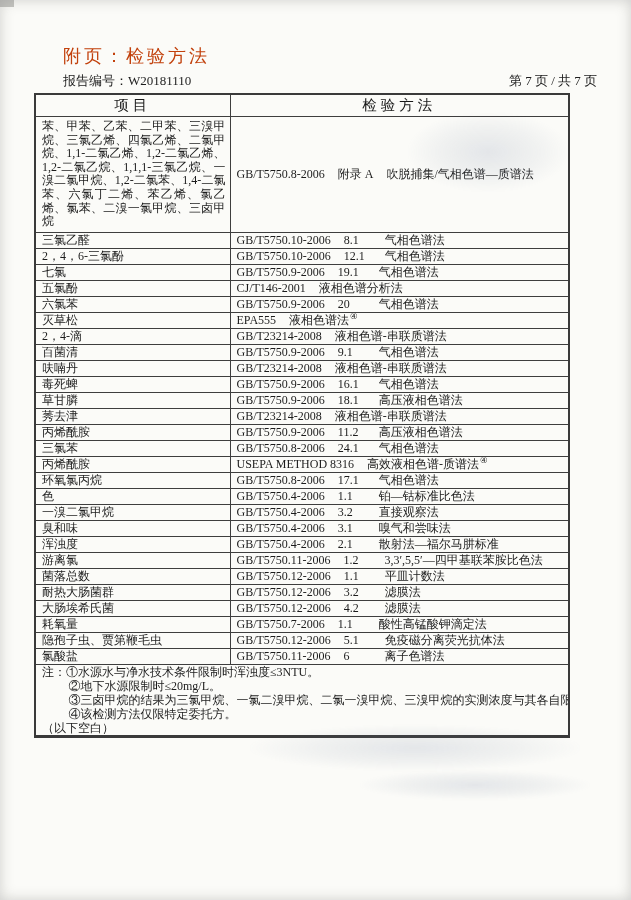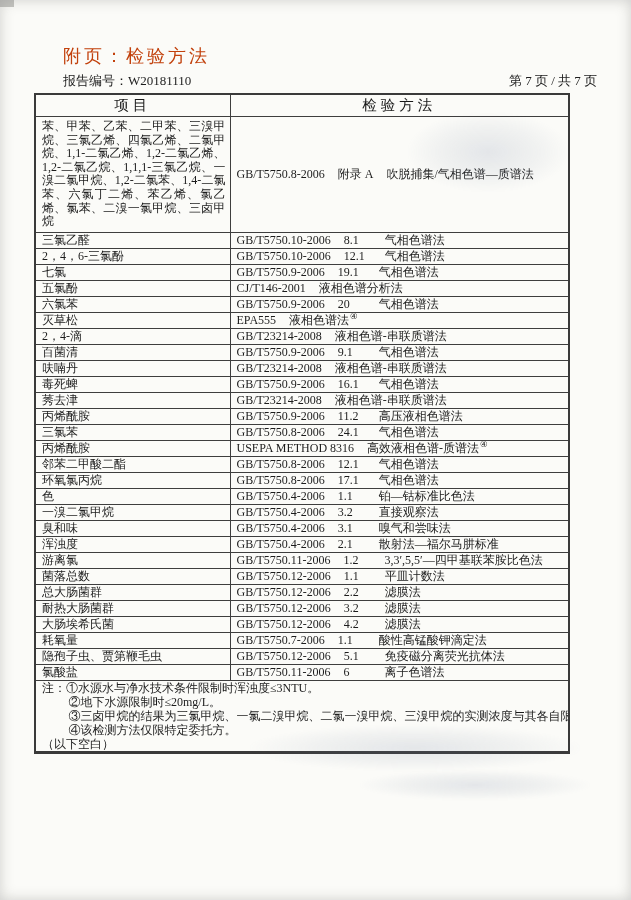--- a/index.html
+++ b/index.html
@@ -169,40 +169,40 @@
     </tr>
         <tr>
       <td class="item-cell"><span>呋喃丹</span></td>
       <td class="method-cell"><span class="std">GB/T23214-2008</span><span class="mname noclause">液相色谱-串联质谱法</span></td>
     </tr>
         <tr>
       <td class="item-cell"><span>毒死蜱</span></td>
       <td class="method-cell"><span class="std">GB/T5750.9-2006</span><span class="clause">16.1</span><span class="mname">气相色谱法</span></td>
     </tr>
         <tr>
+      <td class="item-cell"><span>草甘膦</span></td>
+      <td class="method-cell"><span class="std">GB/T5750.9-2006</span><span class="clause">18.1</span><span class="mname">高压液相色谱法</span></td>
+    </tr>
+        <tr>
       <td class="item-cell"><span>莠去津</span></td>
       <td class="method-cell"><span class="std">GB/T23214-2008</span><span class="mname noclause">液相色谱-串联质谱法</span></td>
     </tr>
         <tr>
       <td class="item-cell"><span>丙烯酰胺</span></td>
       <td class="method-cell"><span class="std">GB/T5750.9-2006</span><span class="clause">11.2</span><span class="mname">高压液相色谱法</span></td>
     </tr>
         <tr>
       <td class="item-cell"><span>三氯苯</span></td>
       <td class="method-cell"><span class="std">GB/T5750.8-2006</span><span class="clause">24.1</span><span class="mname">气相色谱法</span></td>
     </tr>
         <tr>
       <td class="item-cell"><span>丙烯酰胺</span></td>
       <td class="method-cell"><span class="std">USEPA METHOD 8316</span><span class="mname noclause">高效液相色谱-质谱法</span><span class="fnote">④</span></td>
     </tr>
         <tr>
-      <td class="item-cell"><span>邻苯二甲酸二酯</span></td>
-      <td class="method-cell"><span class="std">GB/T5750.8-2006</span><span class="clause">12.1</span><span class="mname">气相色谱法</span></td>
-    </tr>
-        <tr>
       <td class="item-cell"><span>环氧氯丙烷</span></td>
       <td class="method-cell"><span class="std">GB/T5750.8-2006</span><span class="clause">17.1</span><span class="mname">气相色谱法</span></td>
     </tr>
         <tr>
       <td class="item-cell"><span>色</span></td>
       <td class="method-cell"><span class="std">GB/T5750.4-2006</span><span class="clause">1.1</span><span class="mname">铂—钴标准比色法</span></td>
     </tr>
         <tr>
       <td class="item-cell"><span>一溴二氯甲烷</span></td>
       <td class="method-cell"><span class="std">GB/T5750.4-2006</span><span class="clause">3.2</span><span class="mname">直接观察法</span></td>
@@ -215,24 +215,20 @@
       <td class="item-cell"><span>浑浊度</span></td>
       <td class="method-cell"><span class="std">GB/T5750.4-2006</span><span class="clause">2.1</span><span class="mname">散射法—福尔马肼标准</span></td>
     </tr>
         <tr>
       <td class="item-cell"><span>游离氯</span></td>
       <td class="method-cell"><span class="std">GB/T5750.11-2006</span><span class="clause">1.2</span><span class="mname">3,3′,5,5′—四甲基联苯胺比色法</span></td>
     </tr>
         <tr>
       <td class="item-cell"><span>菌落总数</span></td>
       <td class="method-cell"><span class="std">GB/T5750.12-2006</span><span class="clause">1.1</span><span class="mname">平皿计数法</span></td>
-    </tr>
-        <tr>
-      <td class="item-cell"><span>总大肠菌群</span></td>
-      <td class="method-cell"><span class="std">GB/T5750.12-2006</span><span class="clause">2.2</span><span class="mname">滤膜法</span></td>
     </tr>
         <tr>
       <td class="item-cell"><span>耐热大肠菌群</span></td>
       <td class="method-cell"><span class="std">GB/T5750.12-2006</span><span class="clause">3.2</span><span class="mname">滤膜法</span></td>
     </tr>
         <tr>
       <td class="item-cell"><span>大肠埃希氏菌</span></td>
       <td class="method-cell"><span class="std">GB/T5750.12-2006</span><span class="clause">4.2</span><span class="mname">滤膜法</span></td>
     </tr>
         <tr>

